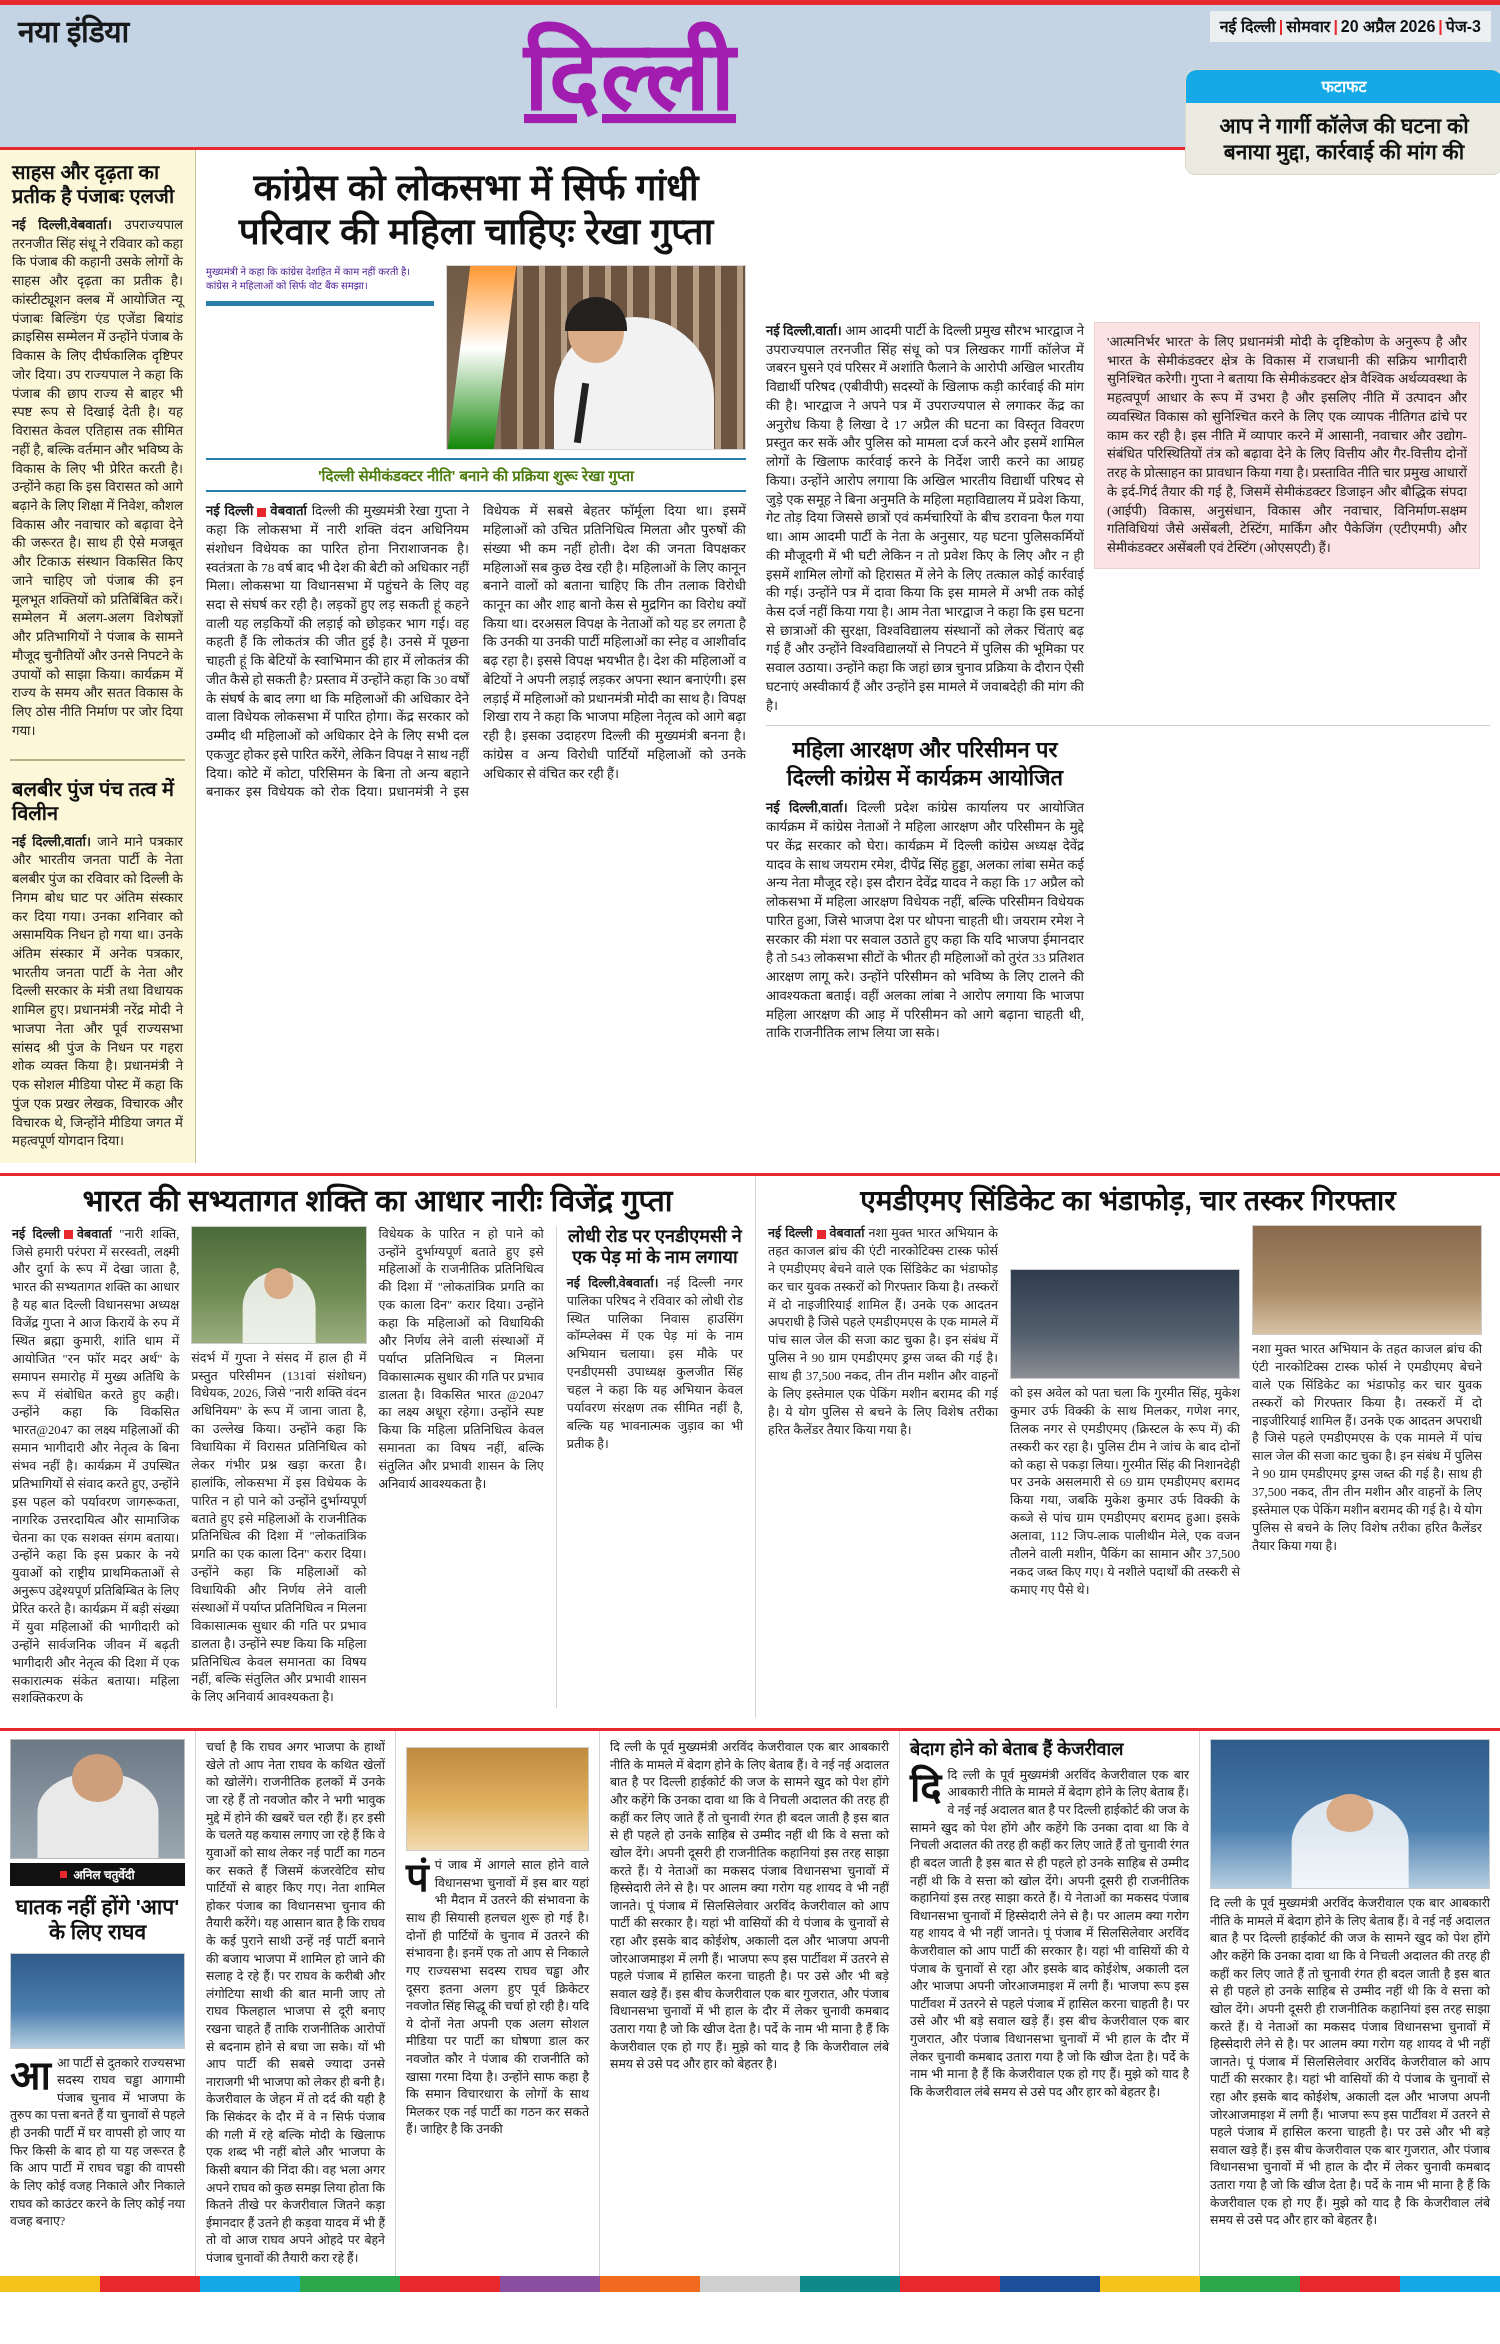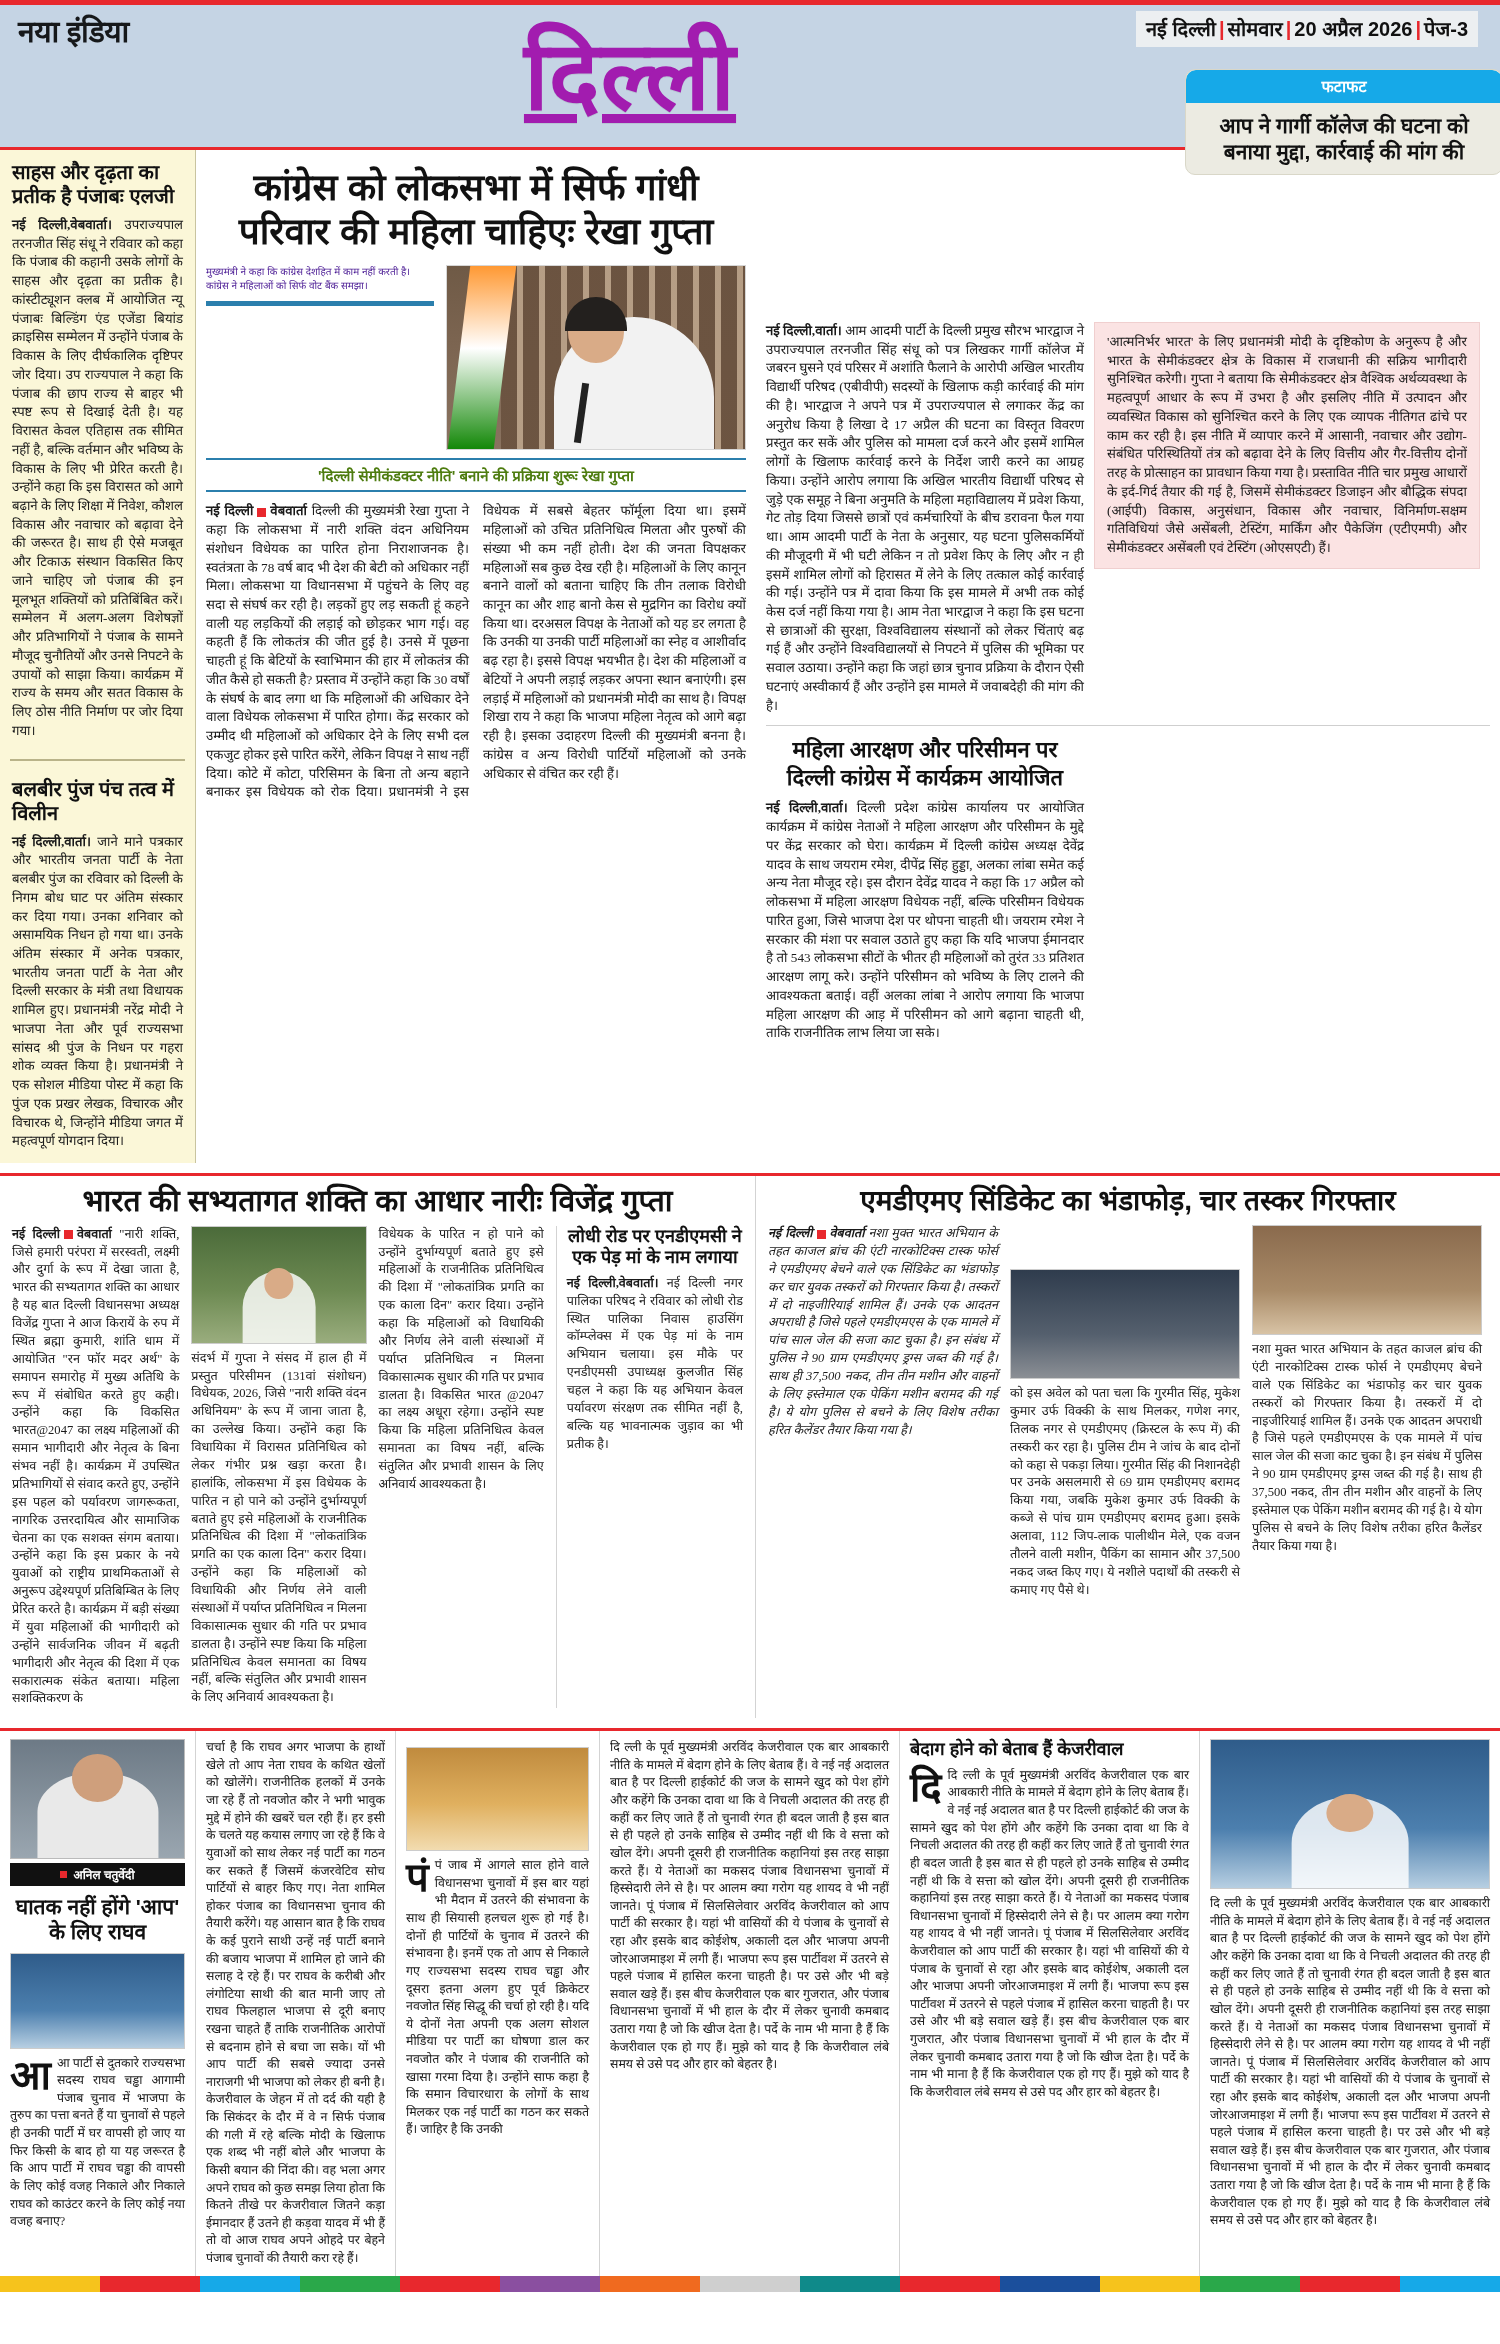--- a/index.html
+++ b/index.html
@@ -36,24 +36,24 @@
   }
   .brand-delhi {
     font-family: "Liberation Sans", sans-serif;
     font-weight: 700; font-size: 96px; color: #a21caf;
     line-height: 0.95; letter-spacing: 1px;
     text-shadow: 0 1px 0 rgba(0,0,0,.08);
     text-decoration: underline;
   }
   .mast-right { width: 430px; position:relative; height:142px; }
   .dateline {
-    position:absolute; top: 6px; right: 22px;
+    position:absolute; top: 6px; right: 9px;
     background: #eceff1; padding: 4px 10px 5px 10px;
     font-family: "Liberation Sans", sans-serif;
-    font-weight: 700; font-size: 20px; color: #111;
+    font-weight: 700; font-size: 16px; color: #111;
     white-space: nowrap;
   }
   .dateline .sep { color: #e8282d; padding: 0 3px; }
 
   
   .body-rule { height: 3px; background: #e8282d; }
   .cols { display: flex; width: 1500px; }
 
   .col-left  { width: 196px;  background: #fbf7d8; border-right: 1px solid #c9c4a0; }
   .col-mid   { width: 560px;  background: #fff; padding: 0 10px; }
@@ -326,21 +326,21 @@
         <div style="width:190px; border-left:1px solid #d3d3d3; padding-left:10px;">
           <div class="hl mini-hl" style="text-align:center;">लोधी रोड पर एनडीएमसी ने एक पेड़ मां के नाम लगाया</div>
           <p class="body-txt" style="font-size:12.6px; margin-top:6px;"><span class="dl">नई दिल्ली,वेबवार्ता।</span> <span>नई दिल्ली नगर पालिका परिषद ने रविवार को लोधी रोड स्थित पालिका निवास हाउसिंग कॉम्प्लेक्स में एक पेड़ मां के नाम अभियान चलाया। इस मौके पर एनडीएमसी उपाध्यक्ष कुलजीत सिंह चहल ने कहा कि यह अभियान केवल पर्यावरण संरक्षण तक सीमित नहीं है, बल्कि यह भावनात्मक जुड़ाव का भी प्रतीक है।</span></p>
         </div>
       </div>
     </div>
 
     <div class="feat-right">
       <h2 class="hl feat-hl-sm">एमडीएमए सिंडिकेट का भंडाफोड़, चार तस्कर गिरफ्तार</h2>
       <div style="display:flex; gap:12px;">
-        <div style="width:230px;font-style:italic;">
+        <div style="width:230px;">
           <p class="body-txt" style="font-size:12.6px;">
             <span class="dl">नई दिल्ली</span><span class="red-sq"></span><span class="dl">वेबवार्ता</span>
             <span>नशा मुक्त भारत अभियान के तहत काजल ब्रांच की एंटी नारकोटिक्स टास्क फोर्स ने एमडीएमए बेचने वाले एक सिंडिकेट का भंडाफोड़ कर चार युवक तस्करों को गिरफ्तार किया है। तस्करों में दो नाइजीरियाई शामिल हैं। उनके एक आदतन अपराधी है जिसे पहले एमडीएमएस के एक मामले में पांच साल जेल की सजा काट चुका है। इन संबंध में पुलिस ने 90 ग्राम एमडीएमए ड्रग्स जब्त की गई है। साथ ही 37,500 नकद, तीन तीन मशीन और वाहनों के लिए इस्तेमाल एक पेकिंग मशीन बरामद की गई है। ये योग पुलिस से बचने के लिए विशेष तरीका हरित कैलेंडर तैयार किया गया है।</span>
           </p>
         </div>
         <div style="width:230px;margin-top:44px;">
           <div class="photo-generic ph-crowd" style="height:110px; margin-bottom:6px;"></div>
           <p class="body-txt" style="font-size:12.6px;">को इस अवेल को पता चला कि गुरमीत सिंह, मुकेश कुमार उर्फ विक्की के साथ मिलकर, गणेश नगर, तिलक नगर से एमडीएमए (क्रिस्टल के रूप में) की तस्करी कर रहा है। पुलिस टीम ने जांच के बाद दोनों को कहा से पकड़ा लिया। गुरमीत सिंह की निशानदेही पर उनके असलमारी से 69 ग्राम एमडीएमए बरामद किया गया, जबकि मुकेश कुमार उर्फ विक्की के कब्जे से पांच ग्राम एमडीएमए बरामद हुआ। इसके अलावा, 112 जिप-लाक पालीथीन मेले, एक वजन तौलने वाली मशीन, पैकिंग का सामान और 37,500 नकद जब्त किए गए। ये नशीले पदार्थों की तस्करी से कमाए गए पैसे थे।</p>
         </div>
         <div style="width:230px;">

